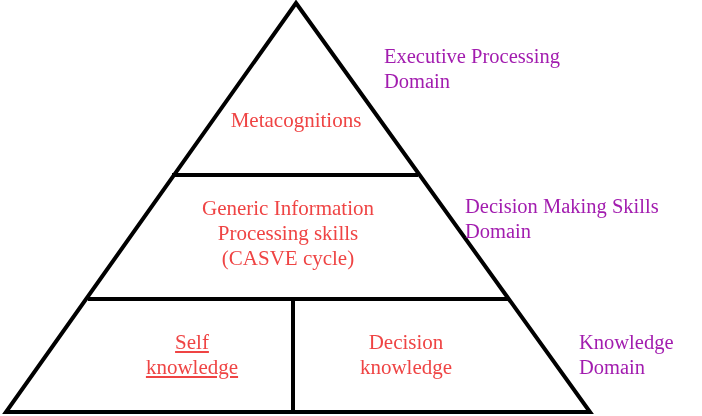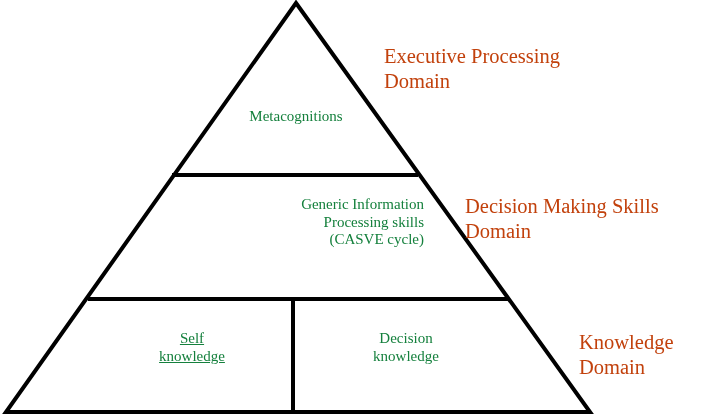--- a/index.html
+++ b/index.html
@@ -24,43 +24,42 @@
     position: absolute;
     left: 0;
     top: 0;
     width: 702px;
     height: 416px;
   }
   .tier-label {
     position: absolute;
     text-align: center;
     line-height: 1.18;
-    font-size: 15px;
-    color: #15803d;
+    font-size: 21px;
+    color: #ef4444;
     white-space: pre-line;
   }
   .side-label {
     position: absolute;
     text-align: left;
     line-height: 1.2;
     font-size: 20.5px;
-    color: #c2410c;
+    color: #a21caf;
     white-space: pre-line;
   }
   
   #label-metacognitions {
     left: 176px;
     top: 108px;
     width: 240px;
   }
   #label-generic {
     left: 152px;
     top: 196px;
     width: 272px;
-    text-align: right;
   }
   #label-self {
     left: 104px;
     top: 330px;
     width: 176px;
     text-decoration: underline;
   }
   #label-options {
     left: 316px;
     top: 330px;

